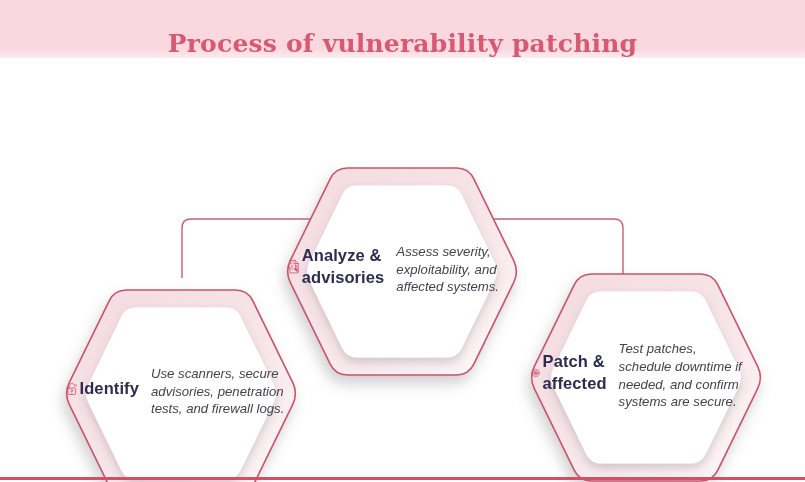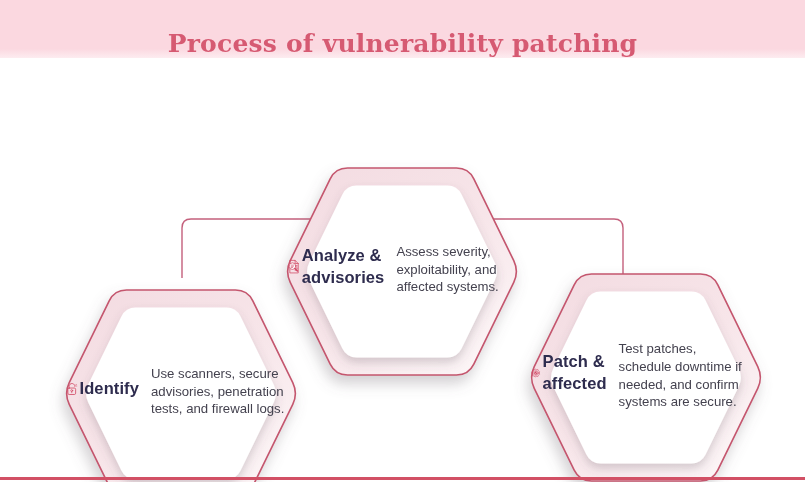--- a/index.html
+++ b/index.html
@@ -32,20 +32,21 @@
     text-align:left;padding-bottom:4px;box-sizing:border-box;
   }
   .step-icon{width:46px;height:46px;margin-bottom:5px;}
   .step-title{
     margin:0 0 6px 0;font-size:16.5px;font-weight:700;line-height:1.3;
     color:var(--heading-color);letter-spacing:0.1px;
   }
   .step-desc{
     margin:12px;font-size:13.2px;line-height:1.36;max-width:176px;
     color:var(--body-color);
+    font-style:italic;
   }
   .footer-line{
     position:absolute;left:0;right:0;bottom:2px;height:3px;
     background:var(--footer-line-color);
   }
 </style>
 </head>
 <body>
 
 <div class="header">

